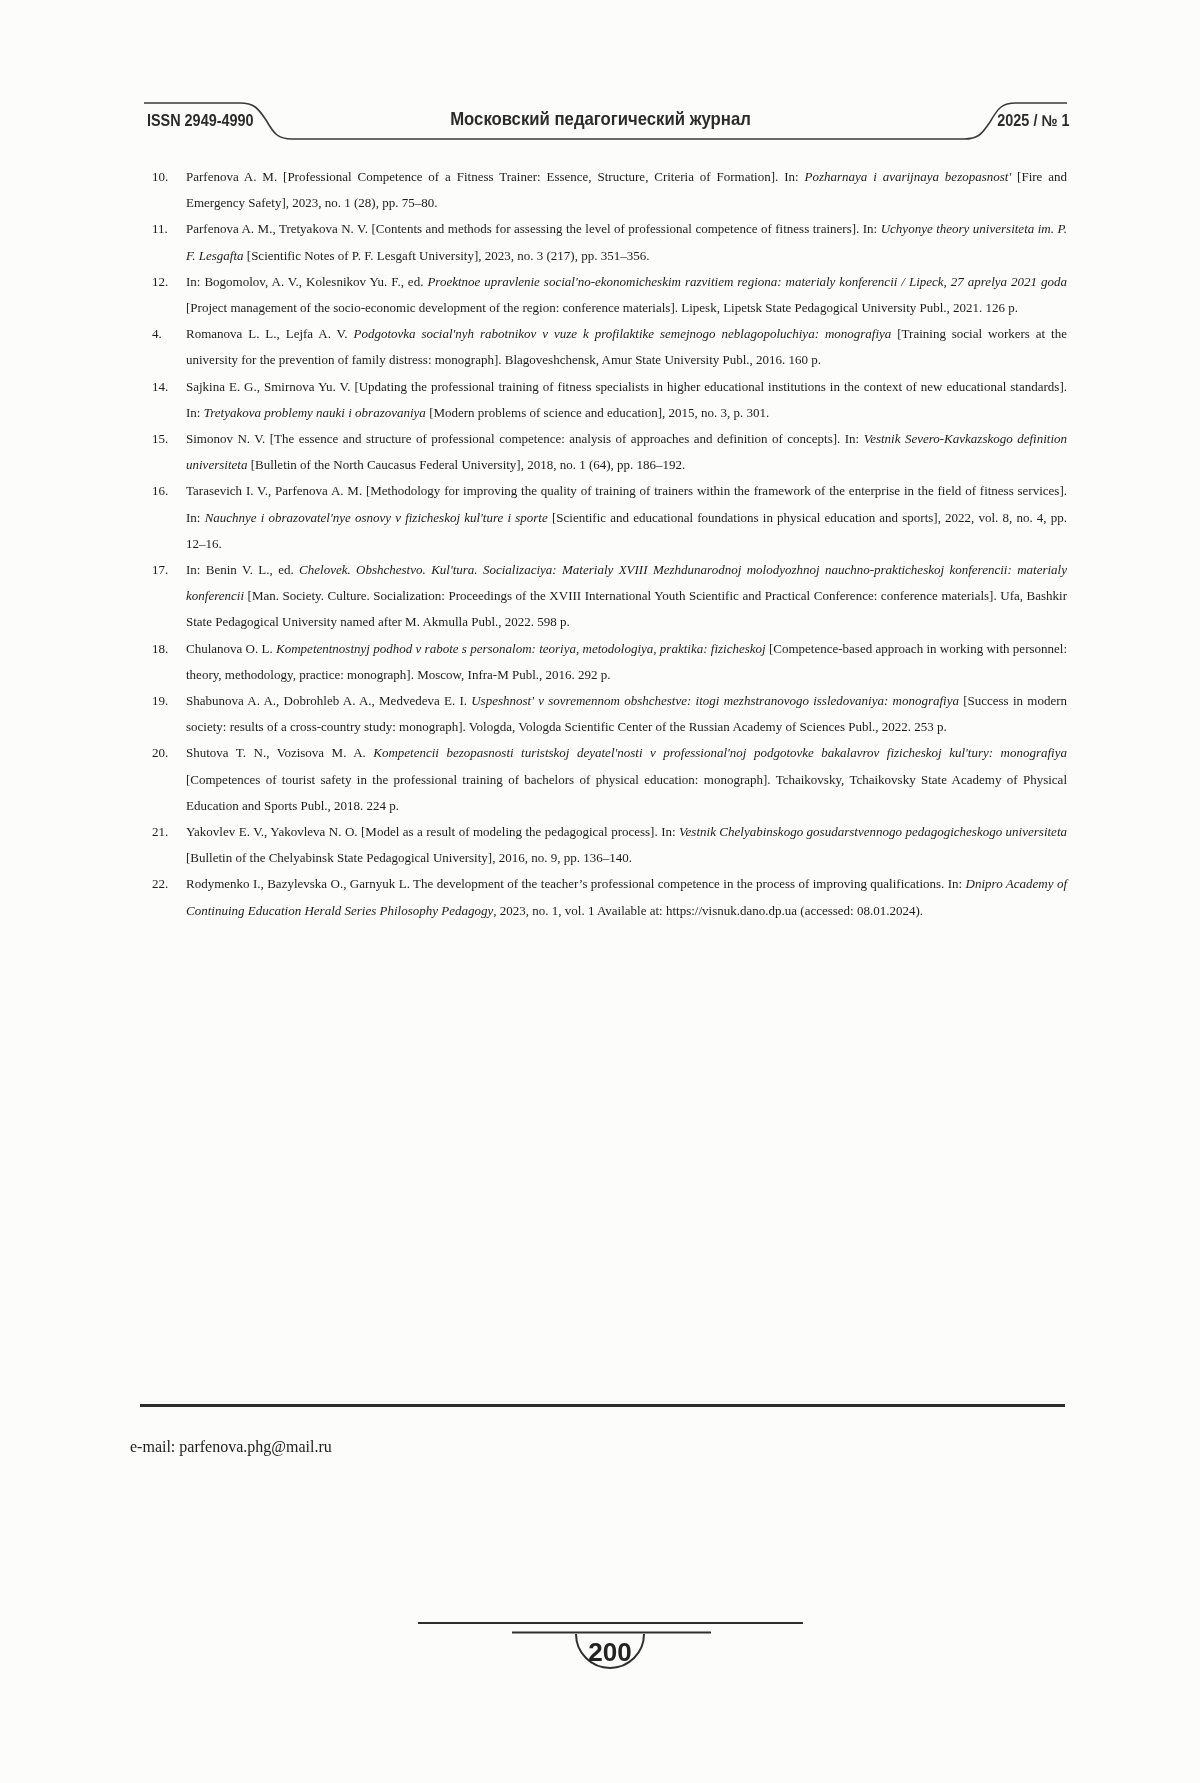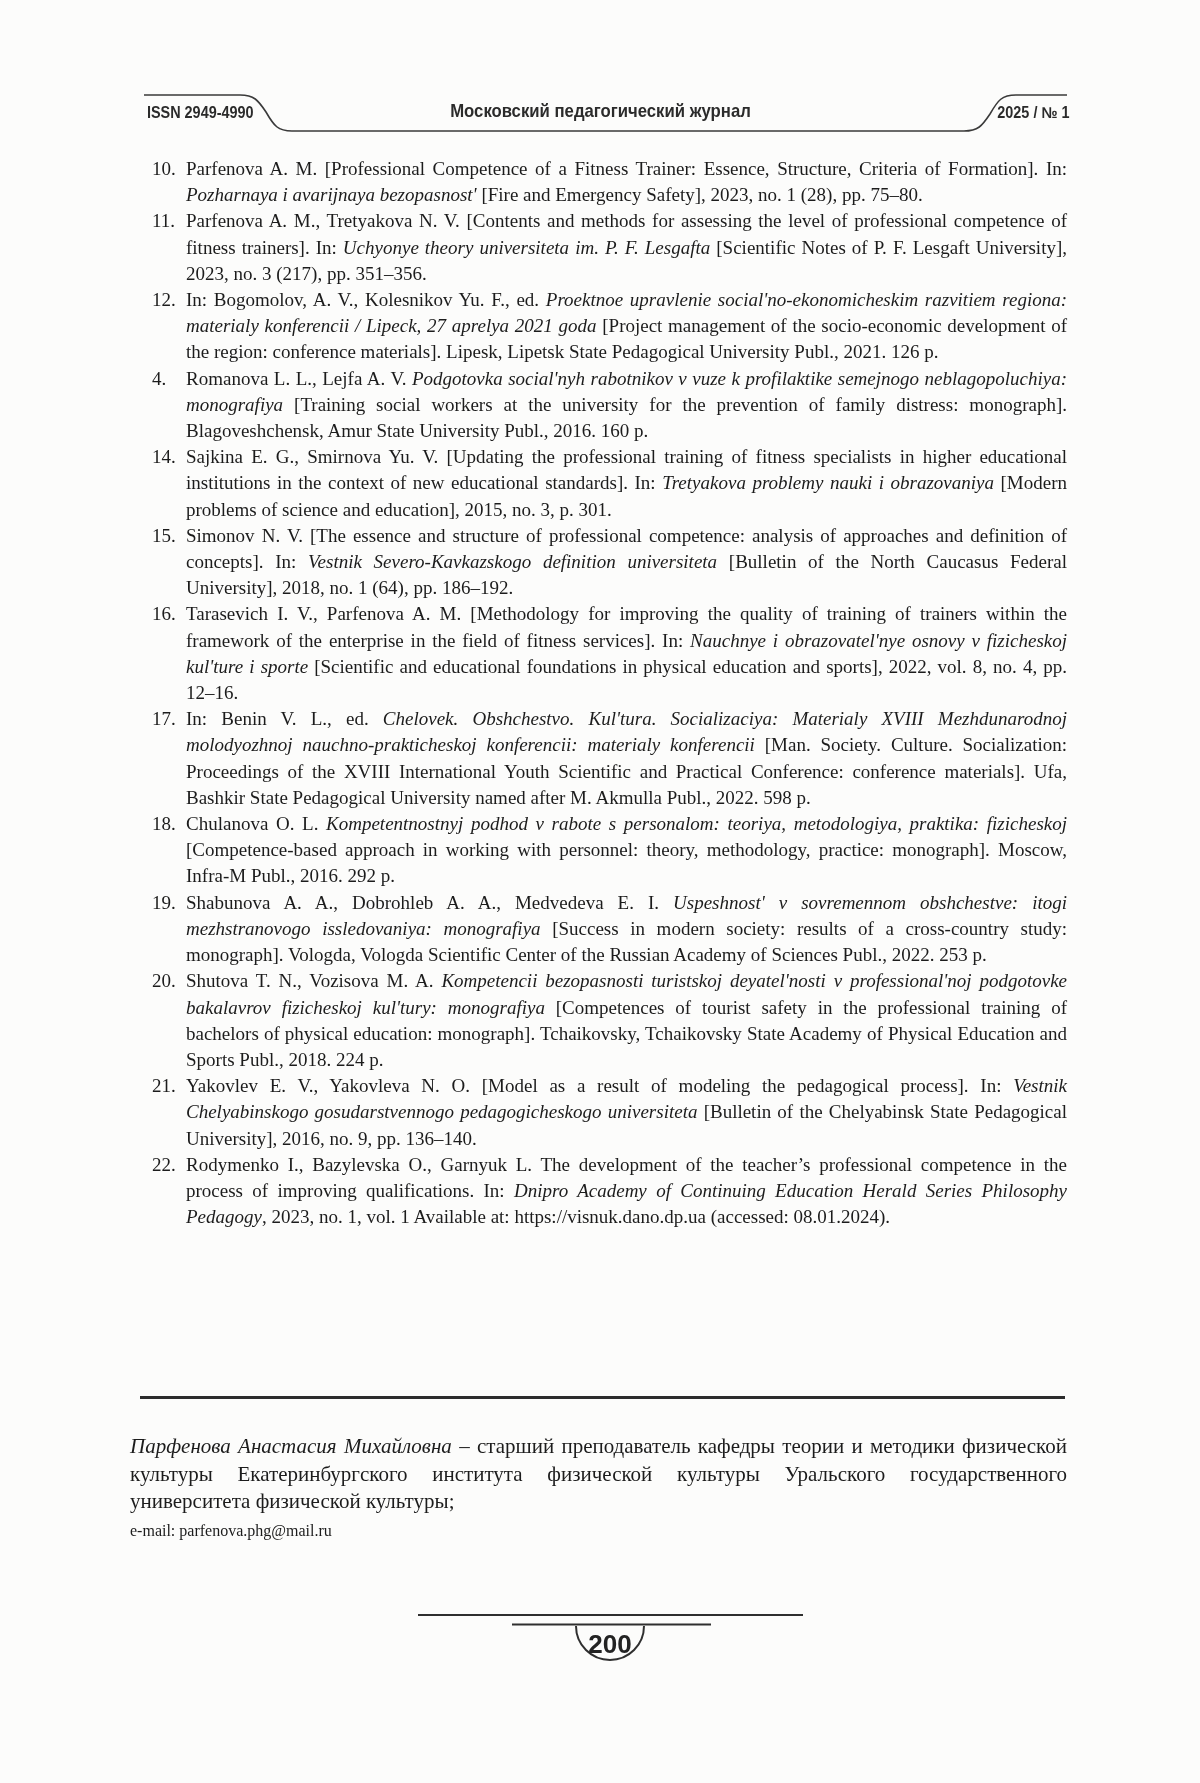--- a/index.html
+++ b/index.html
@@ -2,37 +2,37 @@
 <html lang="ru"><head>
 <meta charset="utf-8">
 <style>
   html,body{margin:0;padding:0;}
   body{
     width:1200px;height:1783px;position:relative;
     background:#fcfcfb;color:#1c1c1c;
     font-family:"Liberation Serif", serif;
     -webkit-font-smoothing:antialiased;
   }
-  .page{position:absolute;inset:0;overflow:hidden;}
+  .page{position:absolute;inset:0;overflow:hidden;margin-top:8px;}
 
   
   .header-svg{position:absolute;left:128px;top:86px;}
   .hdr-text{
     position:absolute;
     font-family:"Liberation Sans", sans-serif;
     font-weight:bold;color:#2b2b2b;white-space:nowrap;
   }
   .hdr-issn{left:147px;top:104px;font-size:16px;transform:scaleX(.9);transform-origin:left center;}
   .hdr-journal{left:128px;top:100px;width:945px;text-align:center;font-size:19px;transform:scaleX(.88);transform-origin:center;}
   .hdr-issue{left:985px;top:104px;width:88px;text-align:center;font-size:16px;transform:scaleX(.9);transform-origin:right center;}
 
   
   .refs{
     position:absolute;left:152px;top:156px;width:915px;
-    font-size:19px;line-height:26.2px;text-align:justify;
+    font-size:13px;line-height:26.2px;text-align:justify;
   }
   .refs ol{list-style:none;margin:0;padding:0;}
   .refs li{padding-left:34px;text-indent:-34px;}
   .ref-num{display:inline-block;width:34px;text-indent:0;}
   .seg-i{font-style:italic;}
 
   
   .separator{position:absolute;left:140px;top:1396px;width:925px;height:3px;background:#2c2c2c;}
 
   
@@ -75,21 +75,20 @@
         <li><span class="ref-num">19.</span><span>Shabunova A. A., Dobrohleb A. A., Medvedeva E. I. </span><span class="seg-i">Uspeshnost' v sovremennom obshchestve: itogi mezhstranovogo issledovaniya: monografiya</span><span> [Success in modern society: results of a cross-country study: monograph]. Vologda, Vologda Scientific Center of the Russian Academy of Sciences Publ., 2022. 253 p.</span></li>
         <li><span class="ref-num">20.</span><span>Shutova T. N., Vozisova M. A. </span><span class="seg-i">Kompetencii bezopasnosti turistskoj deyatel'nosti v professional'noj podgotovke bakalavrov fizicheskoj kul'tury: monografiya</span><span> [Competences of tourist safety in the professional training of bachelors of physical education: monograph]. Tchaikovsky, Tchaikovsky State Academy of Physical Education and Sports Publ., 2018. 224 p.</span></li>
         <li><span class="ref-num">21.</span><span>Yakovlev E. V., Yakovleva N. O. [Model as a result of modeling the pedagogical process]. In: </span><span class="seg-i">Vestnik Chelyabinskogo gosudarstvennogo pedagogicheskogo universiteta</span><span> [Bulletin of the Chelyabinsk State Pedagogical University], 2016, no. 9, pp. 136–140.</span></li>
         <li><span class="ref-num">22.</span><span>Rodymenko I., Bazylevska O., Garnyuk L. The development of the teacher’s professional competence in the process of improving qualifications. In: </span><span class="seg-i">Dnipro Academy of Continuing Education Herald Series Philosophy Pedagogy</span><span>, 2023, no. 1, vol. 1 Available at: https://visnuk.dano.dp.ua (accessed: 08.01.2024).</span></li>
       </ol>
   </div>
 
   <div class="separator"></div>
 
   <div class="authors">
-    <p id="authors-paragraph"><span class="seg-i">Парфенова Анастасия Михайловна</span><span> – старший преподаватель кафедры теории и методики физической культуры Екатеринбургского института физической культуры Уральского государственного университета физической культуры;</span></p>
     <div class="email-line">e-mail: parfenova.phg@mail.ru</div>
   </div>
 
   <svg class="footer-svg" width="420" height="75" viewBox="0 0 420 75" aria-hidden="false">
     <line x1="18" y1="13" x2="403" y2="13" stroke="#2f2f2f" stroke-width="2.2"></line>
     <line x1="112" y1="22.5" x2="311" y2="22.5" stroke="#2f2f2f" stroke-width="2.2"></line>
     <path d="M 176 24 A 34 34 0 0 0 244 24" fill="none" stroke="#2f2f2f" stroke-width="2"></path>
     <text x="210" y="51" text-anchor="middle" class="footer-page-num">200</text>
   </svg>
 

